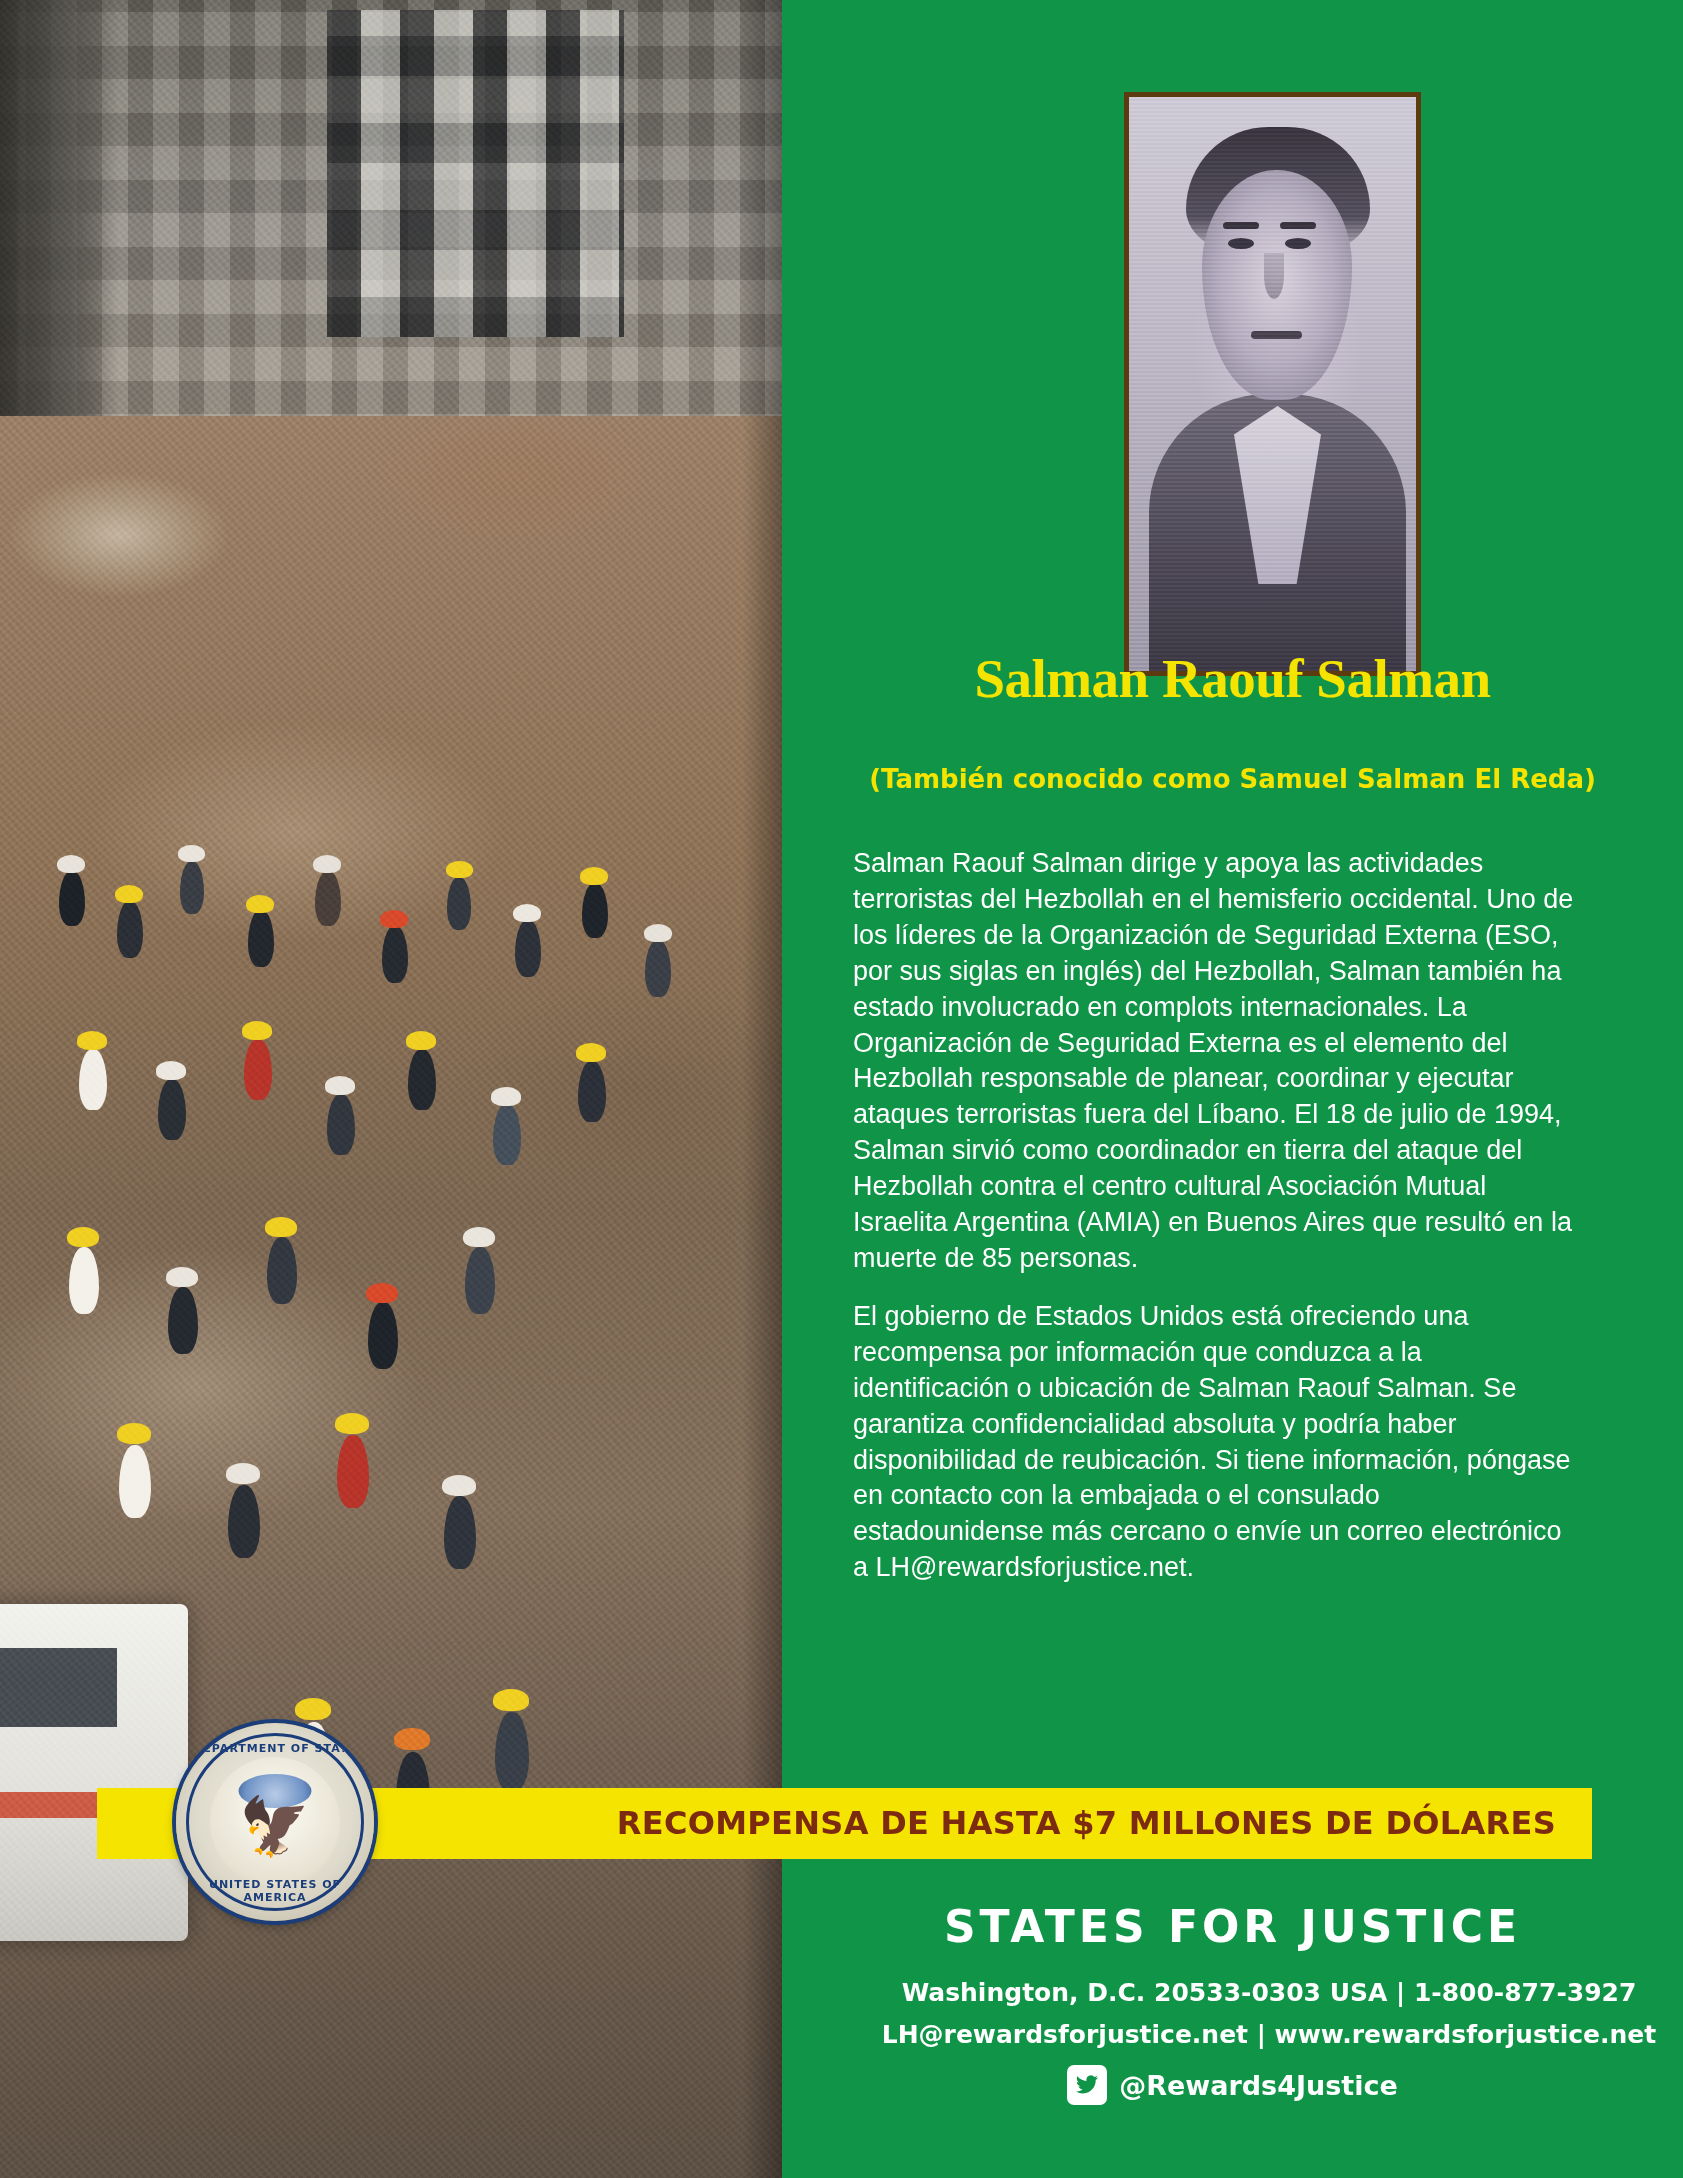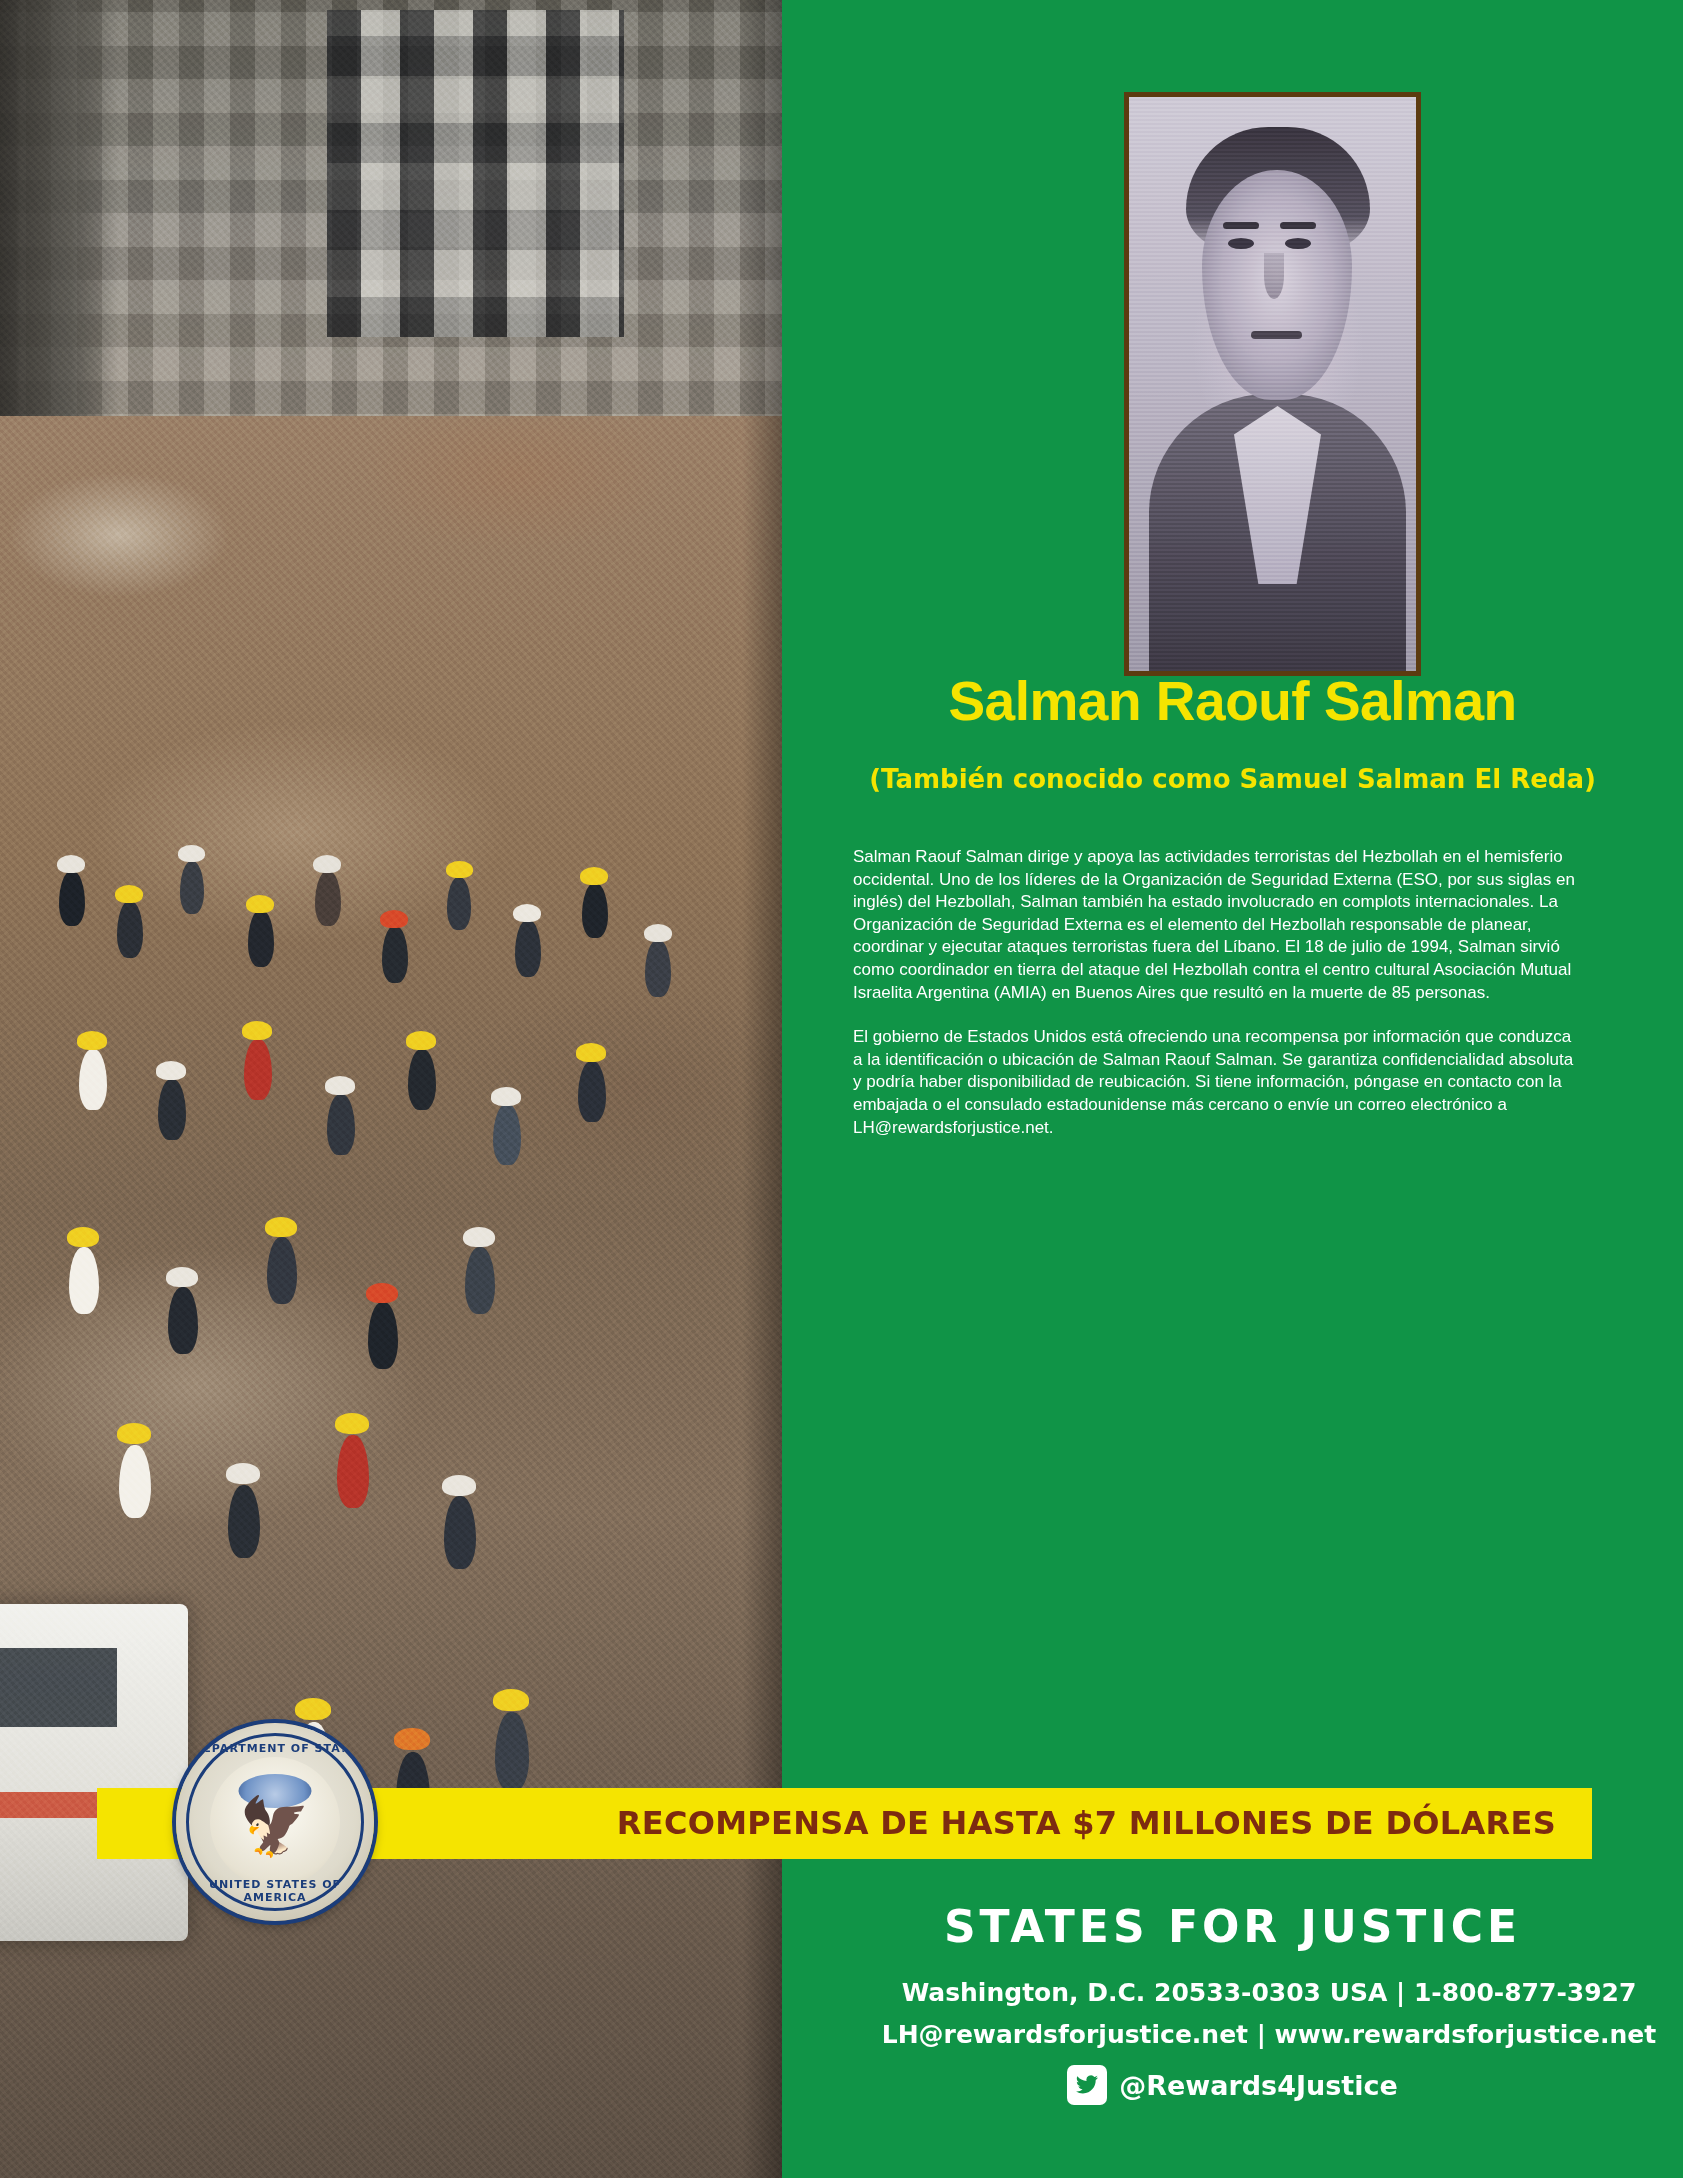--- a/index.html
+++ b/index.html
@@ -241,23 +241,23 @@
   }
   .mug-grain {
     position: absolute;
     inset: 0;
     background: repeating-linear-gradient(0deg, rgba(255,255,255,.07) 0 2px, rgba(0,0,0,.07) 2px 4px);
     mix-blend-mode: overlay;
   }
 
   .name {
     position: absolute;
-    left: 0; top: 669px; width: 901px;
+    left: 0; top: 647px; width: 901px;
     text-align: center;
-    font-family: Liberation Sans, sans-serif;
+    font-family: Liberation Serif, serif;
     font-weight: bold;
     font-size: 55px;
     color: #f5e400;
     letter-spacing: -0.5px;
   }
   .aka {
     position: absolute;
     left: 0; top: 764px; width: 901px;
     text-align: center;
     font-family: "DejaVu Sans", sans-serif;
@@ -266,21 +266,21 @@
     color: #f5e400;
   }
 
   .body-text {
     position: absolute;
     left: 853px;
     top: 846px;
     width: 723px;
     color: #ffffff;
     font-family: "Liberation Sans", sans-serif;
-    font-size: 17px;
+    font-size: 27px;
     line-height: 1.33;
   }
   .body-text p { margin: 0 0 22px 0; }
 
   
   .reward-bar {
     position: absolute;
     left: 97px;
     top: 1788px;
     width: 1495px;

